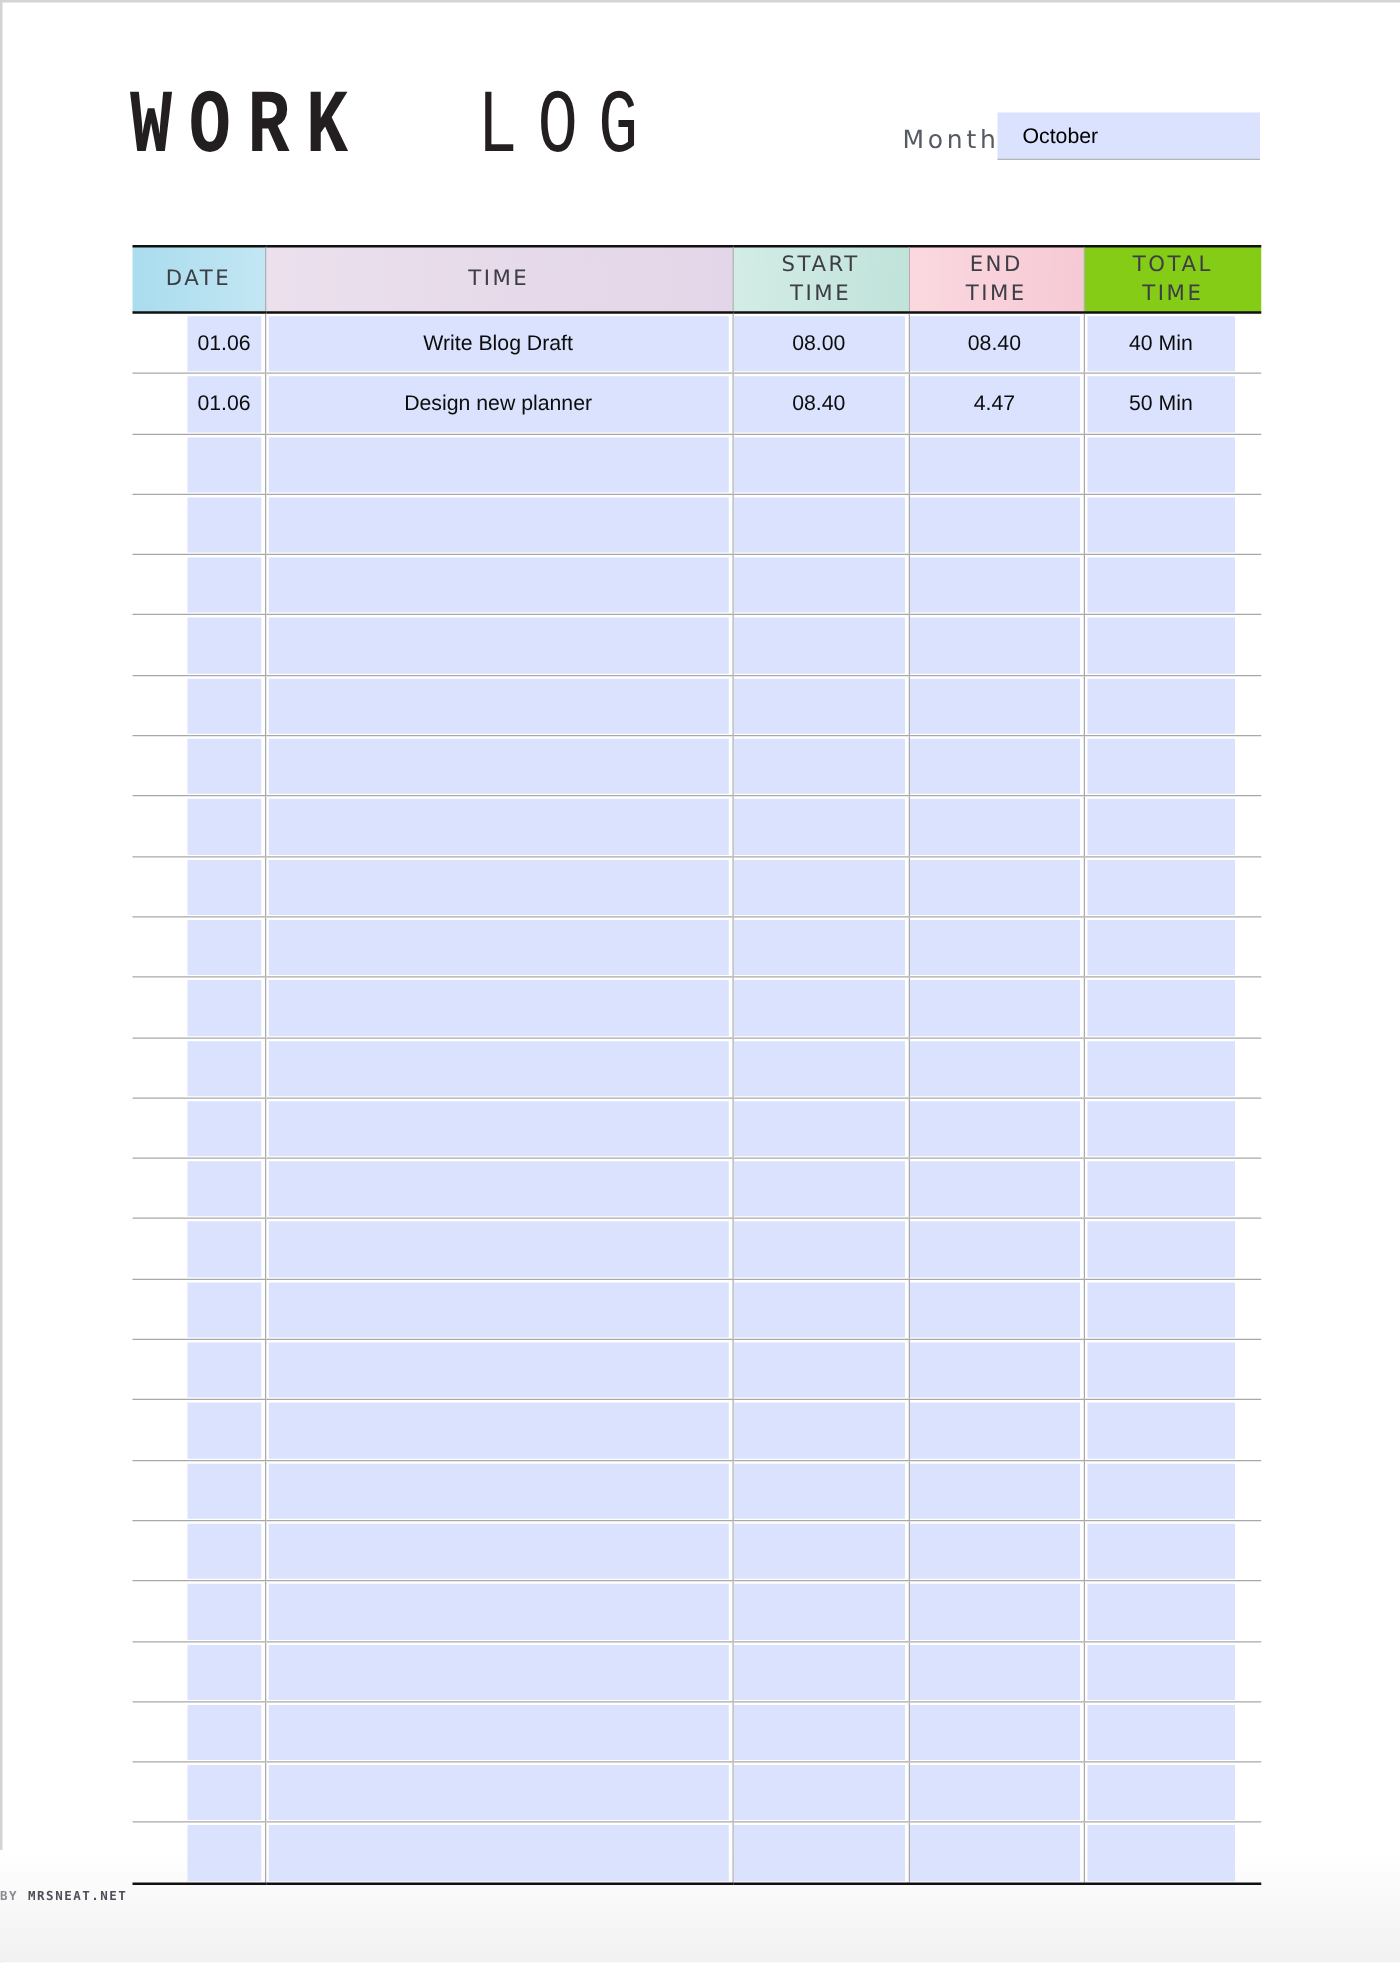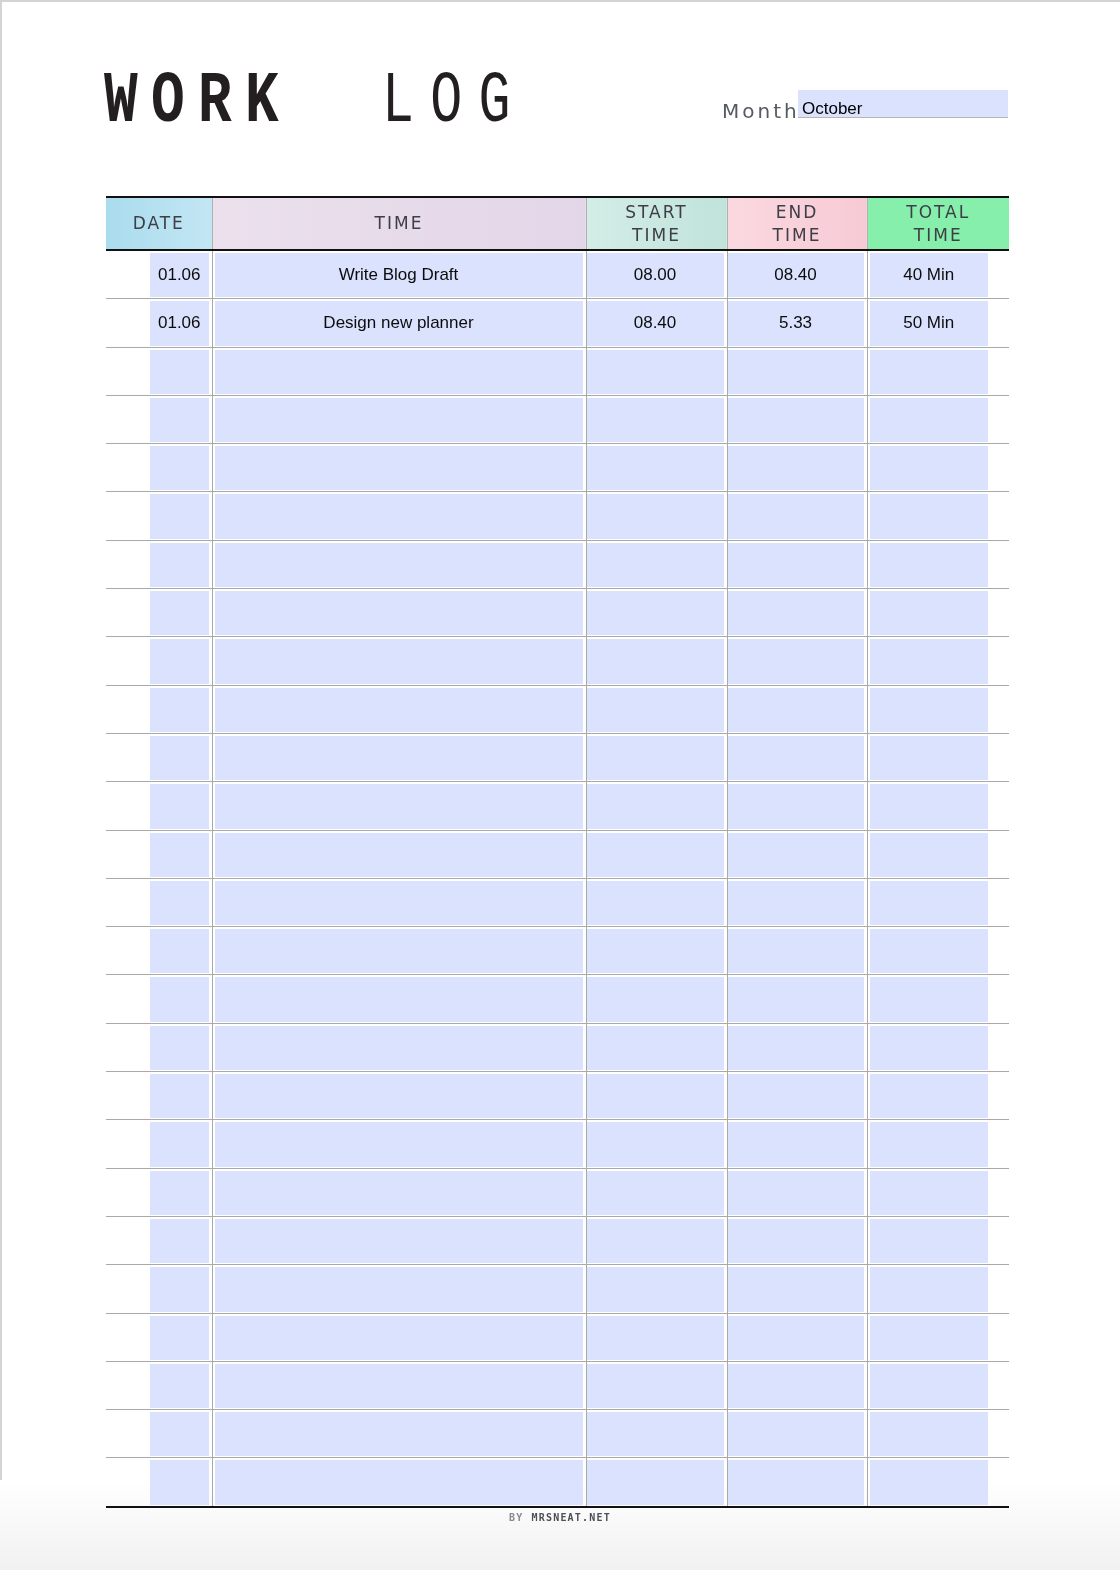--- a/index.html
+++ b/index.html
@@ -17,23 +17,23 @@
     position: absolute; left: 104px; top: 62px; height: 80px;
     font-family: Liberation Mono, monospace; font-size: 72px; line-height: 80px;
     color: #231f20; white-space: nowrap;
   }
   .title .bold { font-weight: bold; letter-spacing: 17px; display: inline-block; transform: scaleX(0.78); transform-origin: left; }
   .month-label {
     position: absolute; left: 722px; top: 99px; font-size: 20px; letter-spacing: 3px;
     color: #555a63; font-family: "DejaVu Sans", sans-serif;
   }
   .month-field {
-    position: absolute; left: 798px; top: 90px; width: 210px; height: 28px;
+    position: absolute; left: 798px; top: 90px; width: 210px; height: 38px;
     background: #dae2fd; border-bottom: 1.5px solid #b5b5b5; box-sizing: border-box;
-    font-size: 17px; color: #000; padding: 9px 0 0 4px;
+    font-size: 17px; color: #000; padding: 9px 0 0 20px;
     font-family: "Liberation Sans", sans-serif;
   }
   table.log {
     position: absolute; left: 106px; top: 196px; width: 903px;
     border-collapse: collapse; table-layout: fixed;
   }
   table.log th {
     height: 51px; border-top: 2px solid #111; border-bottom: 2px solid #111;
     font-weight: normal; font-size: 17px; letter-spacing: 2px; color: #3e3e46;
     line-height: 23px; padding: 0; text-align: center;
@@ -48,21 +48,21 @@
   table.log tr:last-child td { border-bottom: 2px solid #111; }
   .fill {
     position: absolute; left: 0; top: 2px; right: 3px; bottom: 1px;
     background: #dae2fd; display: flex; align-items: center; justify-content: center;
     font-size: 17px; color: #0c0c0c; font-family: "Liberation Sans", sans-serif;
   }
   td.c-date .fill { left: 0; right: 3px; margin-left: 44px; }
   td.c-task .fill { left: 2px; right: 3px; text-align: right; }
   td.c-total .fill { left: 2px; right: 21px; }
   .footer {
-    position: absolute; left: 0; top: 1512px; width: 1120px; text-align: center;
+    position: absolute; left: 0; top: 1512px; width: 1120px; 
     font-size: 10px; font-weight: bold; letter-spacing: 1.2px; color: #4e4e58;
     font-family: "DejaVu Sans Mono", monospace;
   }
   .footer .by { color: #8a8a92; margin-right: 8px; }
 </style>
 </head>
 <body>
 
 <div class="page-border-top"></div>
 <div class="page-border-left"></div>
@@ -95,21 +95,21 @@
         <span>TIME</span>
       </th>
       <th style="background:linear-gradient(90deg,#d3ece6,#c0e3da);">
         <span>START</span><br>
         <span>TIME</span>
       </th>
       <th style="background:linear-gradient(90deg,#fbd8df,#f6cad5);">
         <span>END</span><br>
         <span>TIME</span>
       </th>
-      <th style="background:#86efac;margin-left:24px;">
+      <th style="background:#84cc16;margin-left:24px;">
         <span>TOTAL</span><br>
         <span>TIME</span>
       </th>
     </tr>
   </thead>
   <tbody id="log-body">
       <tr>
         <td class="c-date">
           <div class="fill">01.06</div>
         </td>
@@ -130,21 +130,21 @@
         <td class="c-date">
           <div class="fill">01.06</div>
         </td>
         <td class="c-task">
           <div class="fill">Design new planner</div>
         </td>
         <td class="c-start">
           <div class="fill">08.40</div>
         </td>
         <td class="c-end">
-          <div class="fill">5.33</div>
+          <div class="fill">4.47</div>
         </td>
         <td class="c-total">
           <div class="fill">50 Min</div>
         </td>
       </tr>
       <tr>
         <td class="c-date">
           <div class="fill"></div>
         </td>
         <td class="c-task">

